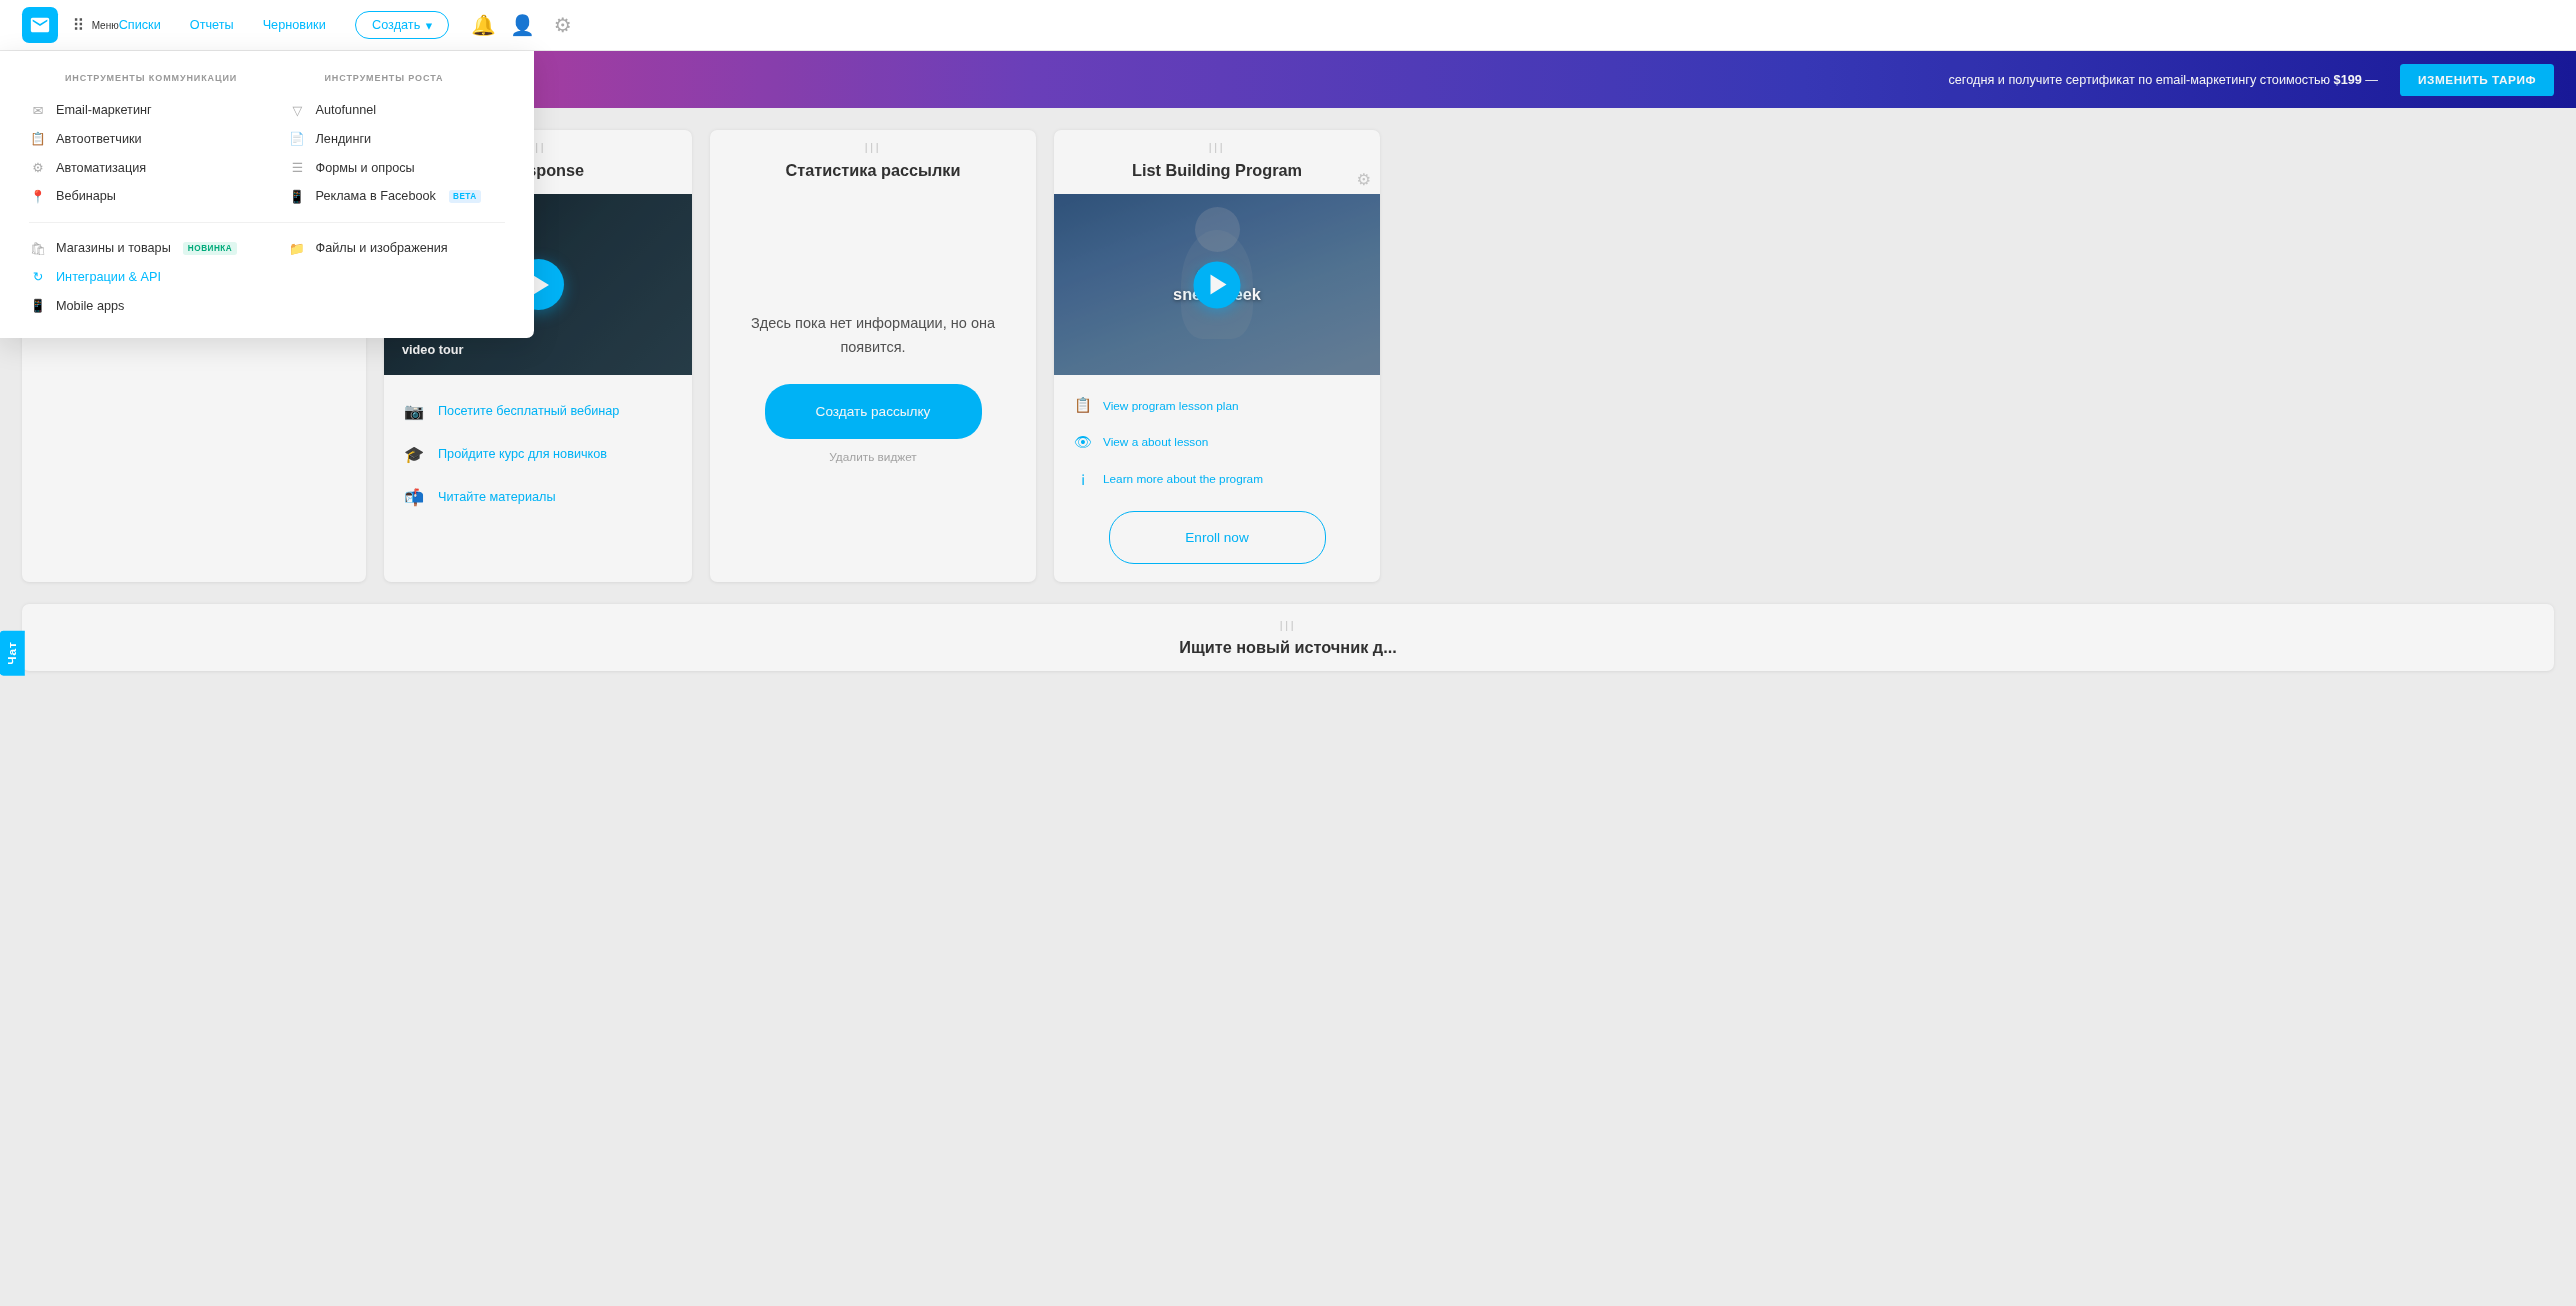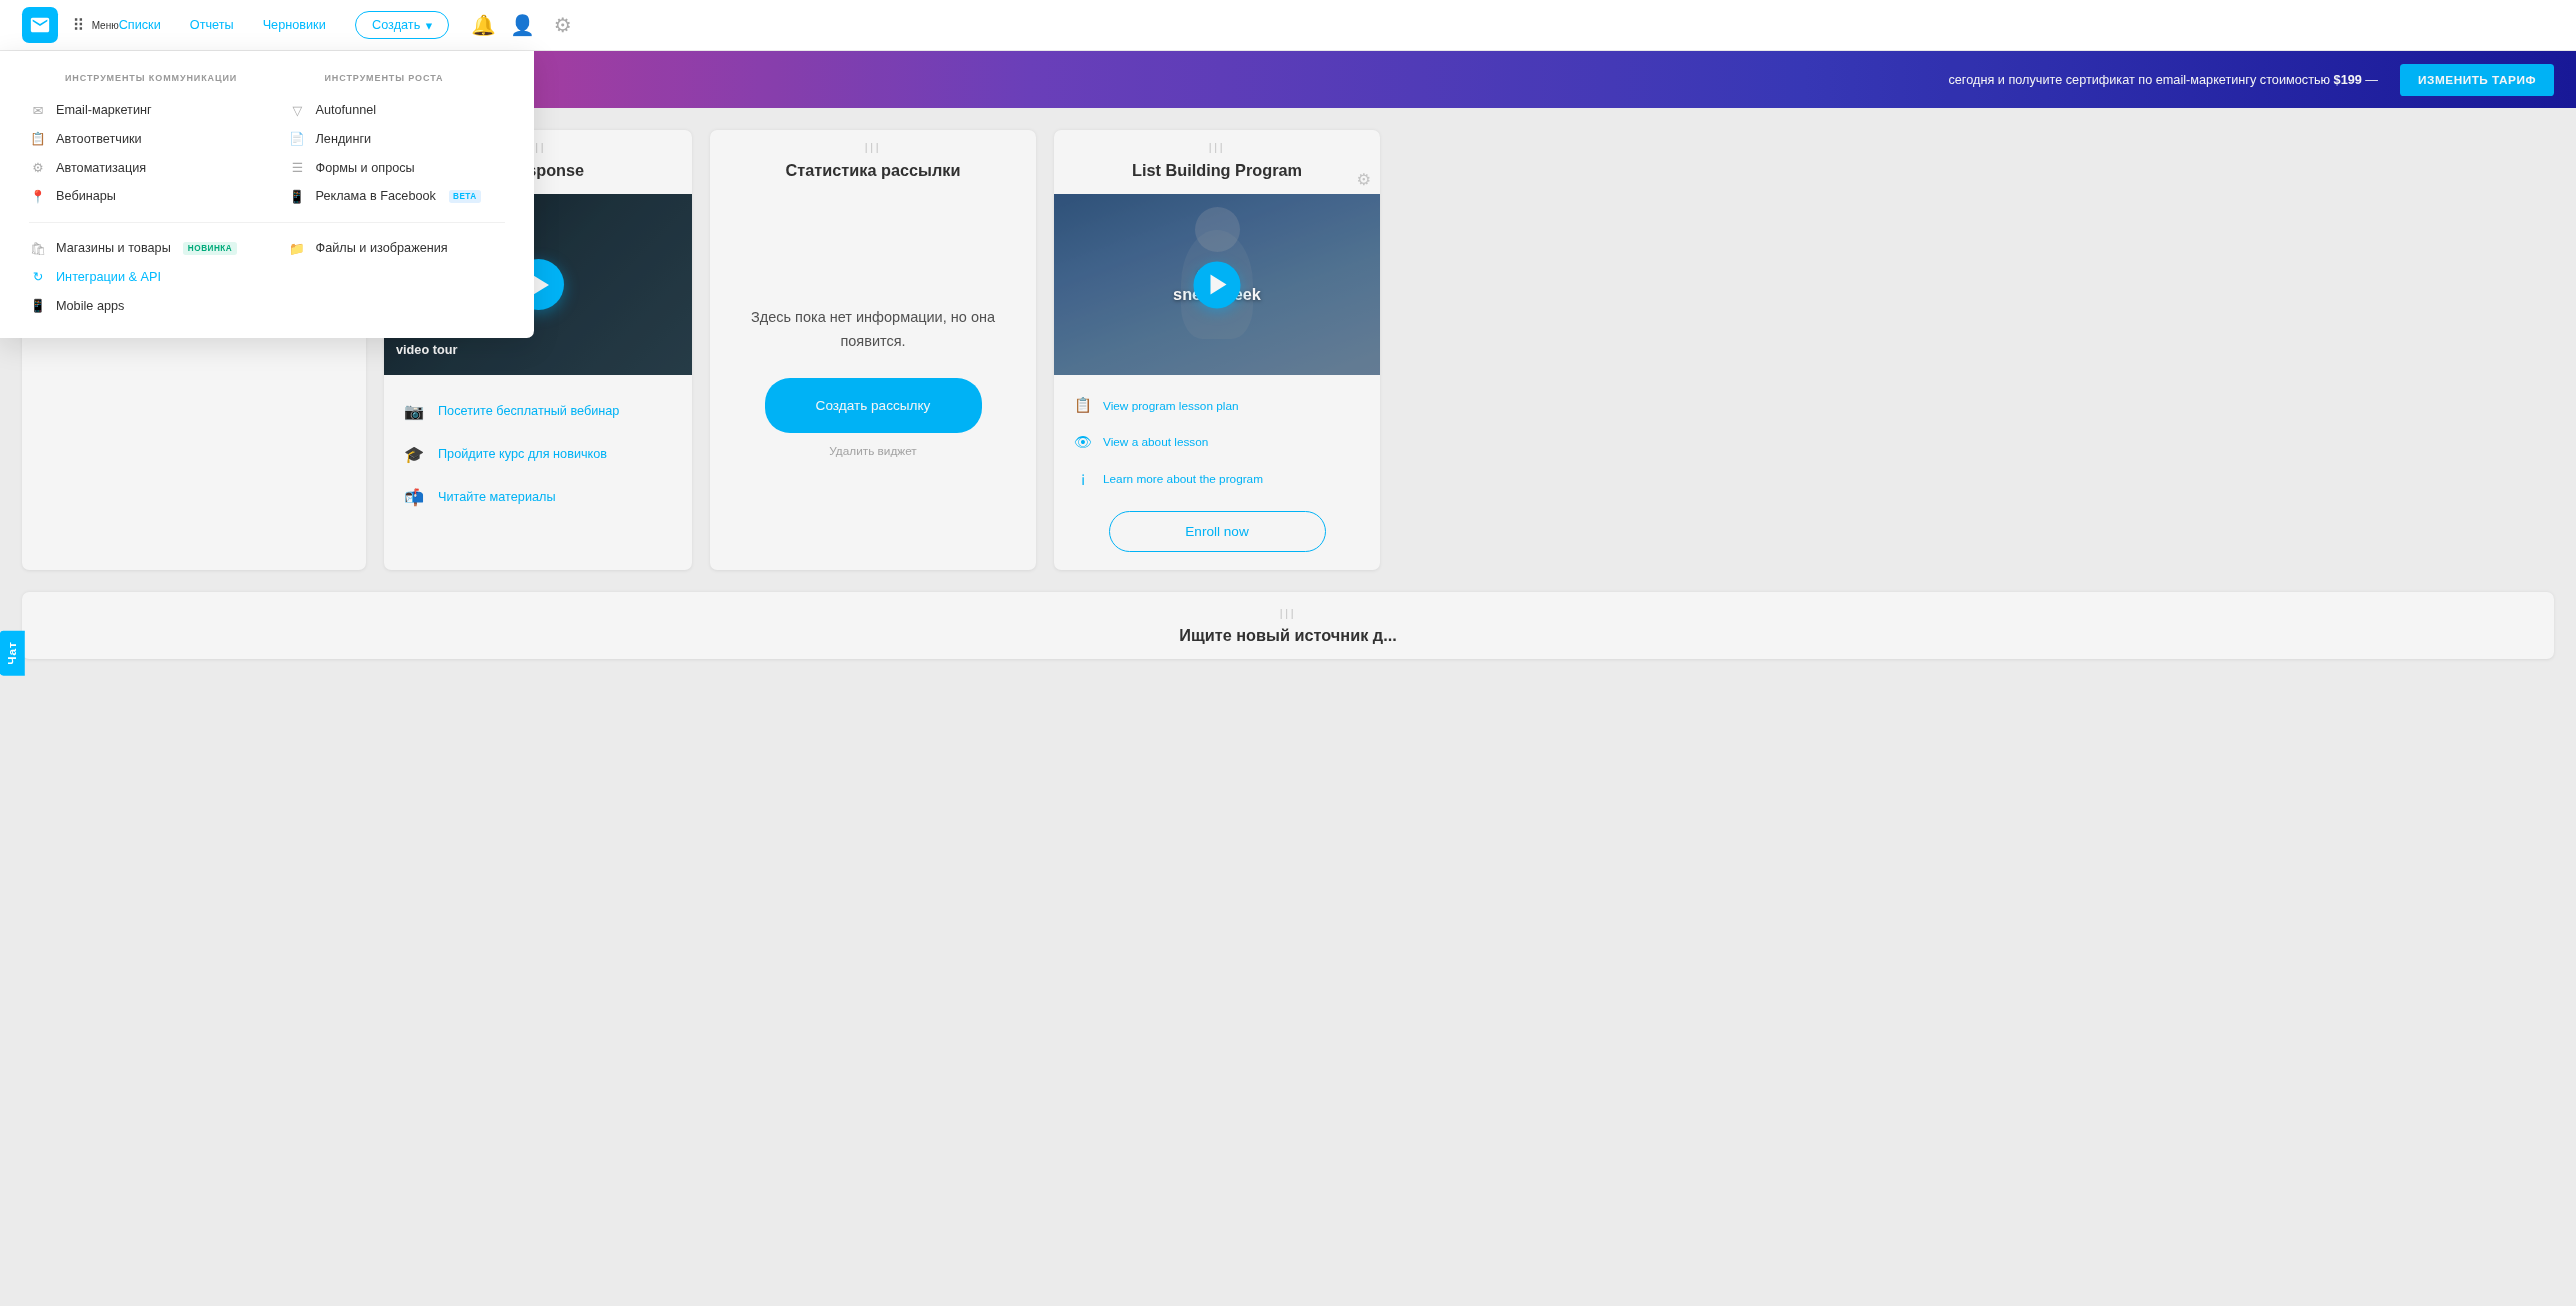--- a/index.html
+++ b/index.html
@@ -137,21 +137,21 @@
       position: absolute; top: 50%; left: 50%; transform: translate(-50%, -63px);
       color: #fff; font-size: 16.3px; font-weight: 700; text-align: center; z-index: 2;
       text-shadow: 0 0.9px 3.6px rgba(0,0,0,0.5);
       margin-top: 44px;
     }
     .list-widget-links { padding: 12.7px 18px 7.2px; width: 100%; }
     .list-link-item { display: flex; align-items: center; gap: 9px; padding: 7.2px 0; cursor: pointer; }
     .list-link-icon { width: 22px; height: 22px; color: #00baff; font-size: 14.5px; display: flex; align-items: center; justify-content: center; flex-shrink: 0; }
     .list-link-text { font-size: 11.8px; color: #00baff; }
     .enroll-btn {
-      border: 1.8px solid #00baff; border-radius: 25px; padding: 12px 29px;
+      border: 1.8px solid #00baff; border-radius: 25px; padding: 18px 29px;
       font-size: 13.6px; color: #00baff; background: #fff; cursor: pointer;
       width: 217px; text-align: center; margin: 7.2px auto 18px; display: block;
     }
     .widget-gear { position: absolute; top: 9px; right: 9px; color: #ccc; cursor: pointer; font-size: 16.3px; }
     .widget-header-row { position: relative; width: 100%; display: flex; justify-content: center; }
 
     
     .bottom-row { padding: 0 22px 22px; }
 
     
@@ -291,21 +291,21 @@
     </div>
   </div>
 
   <div class="widget-card video-widget">
     <div class="widget-drag-handle">|||</div>
     <div class="widget-header-row">
       <div class="widget-title">etResponse</div>
     </div>
     <div class="video-thumb" style="width:100%;height:181px;background:linear-gradient(135deg,#1a2a3a 0%,#2d4a5a 50%,#3a5a6a 100%);position:relative;overflow:hidden;cursor:pointer;display:flex;align-items:center;justify-content:center;">
       <div class="video-thumb-overlay"></div>
-      <div style="position:absolute;bottom:18px;left:12px;color:#fff;font-size:12.7px;font-weight:600;z-index:2;">video tour</div>
+      <div style="position:absolute;bottom:18px;left:18px;color:#fff;font-size:12.7px;font-weight:600;z-index:2;">video tour</div>
       <div class="play-btn-large"></div>
     </div>
     <div class="widget-links">
       <div class="widget-link-item">
         <span class="widget-link-icon">📷</span>
         <span class="widget-link-text">Посетите бесплатный вебинар</span>
       </div>
       <div class="widget-link-item">
         <span class="widget-link-icon">🎓</span>
         <span class="widget-link-text">Пройдите курс для новичков</span>

